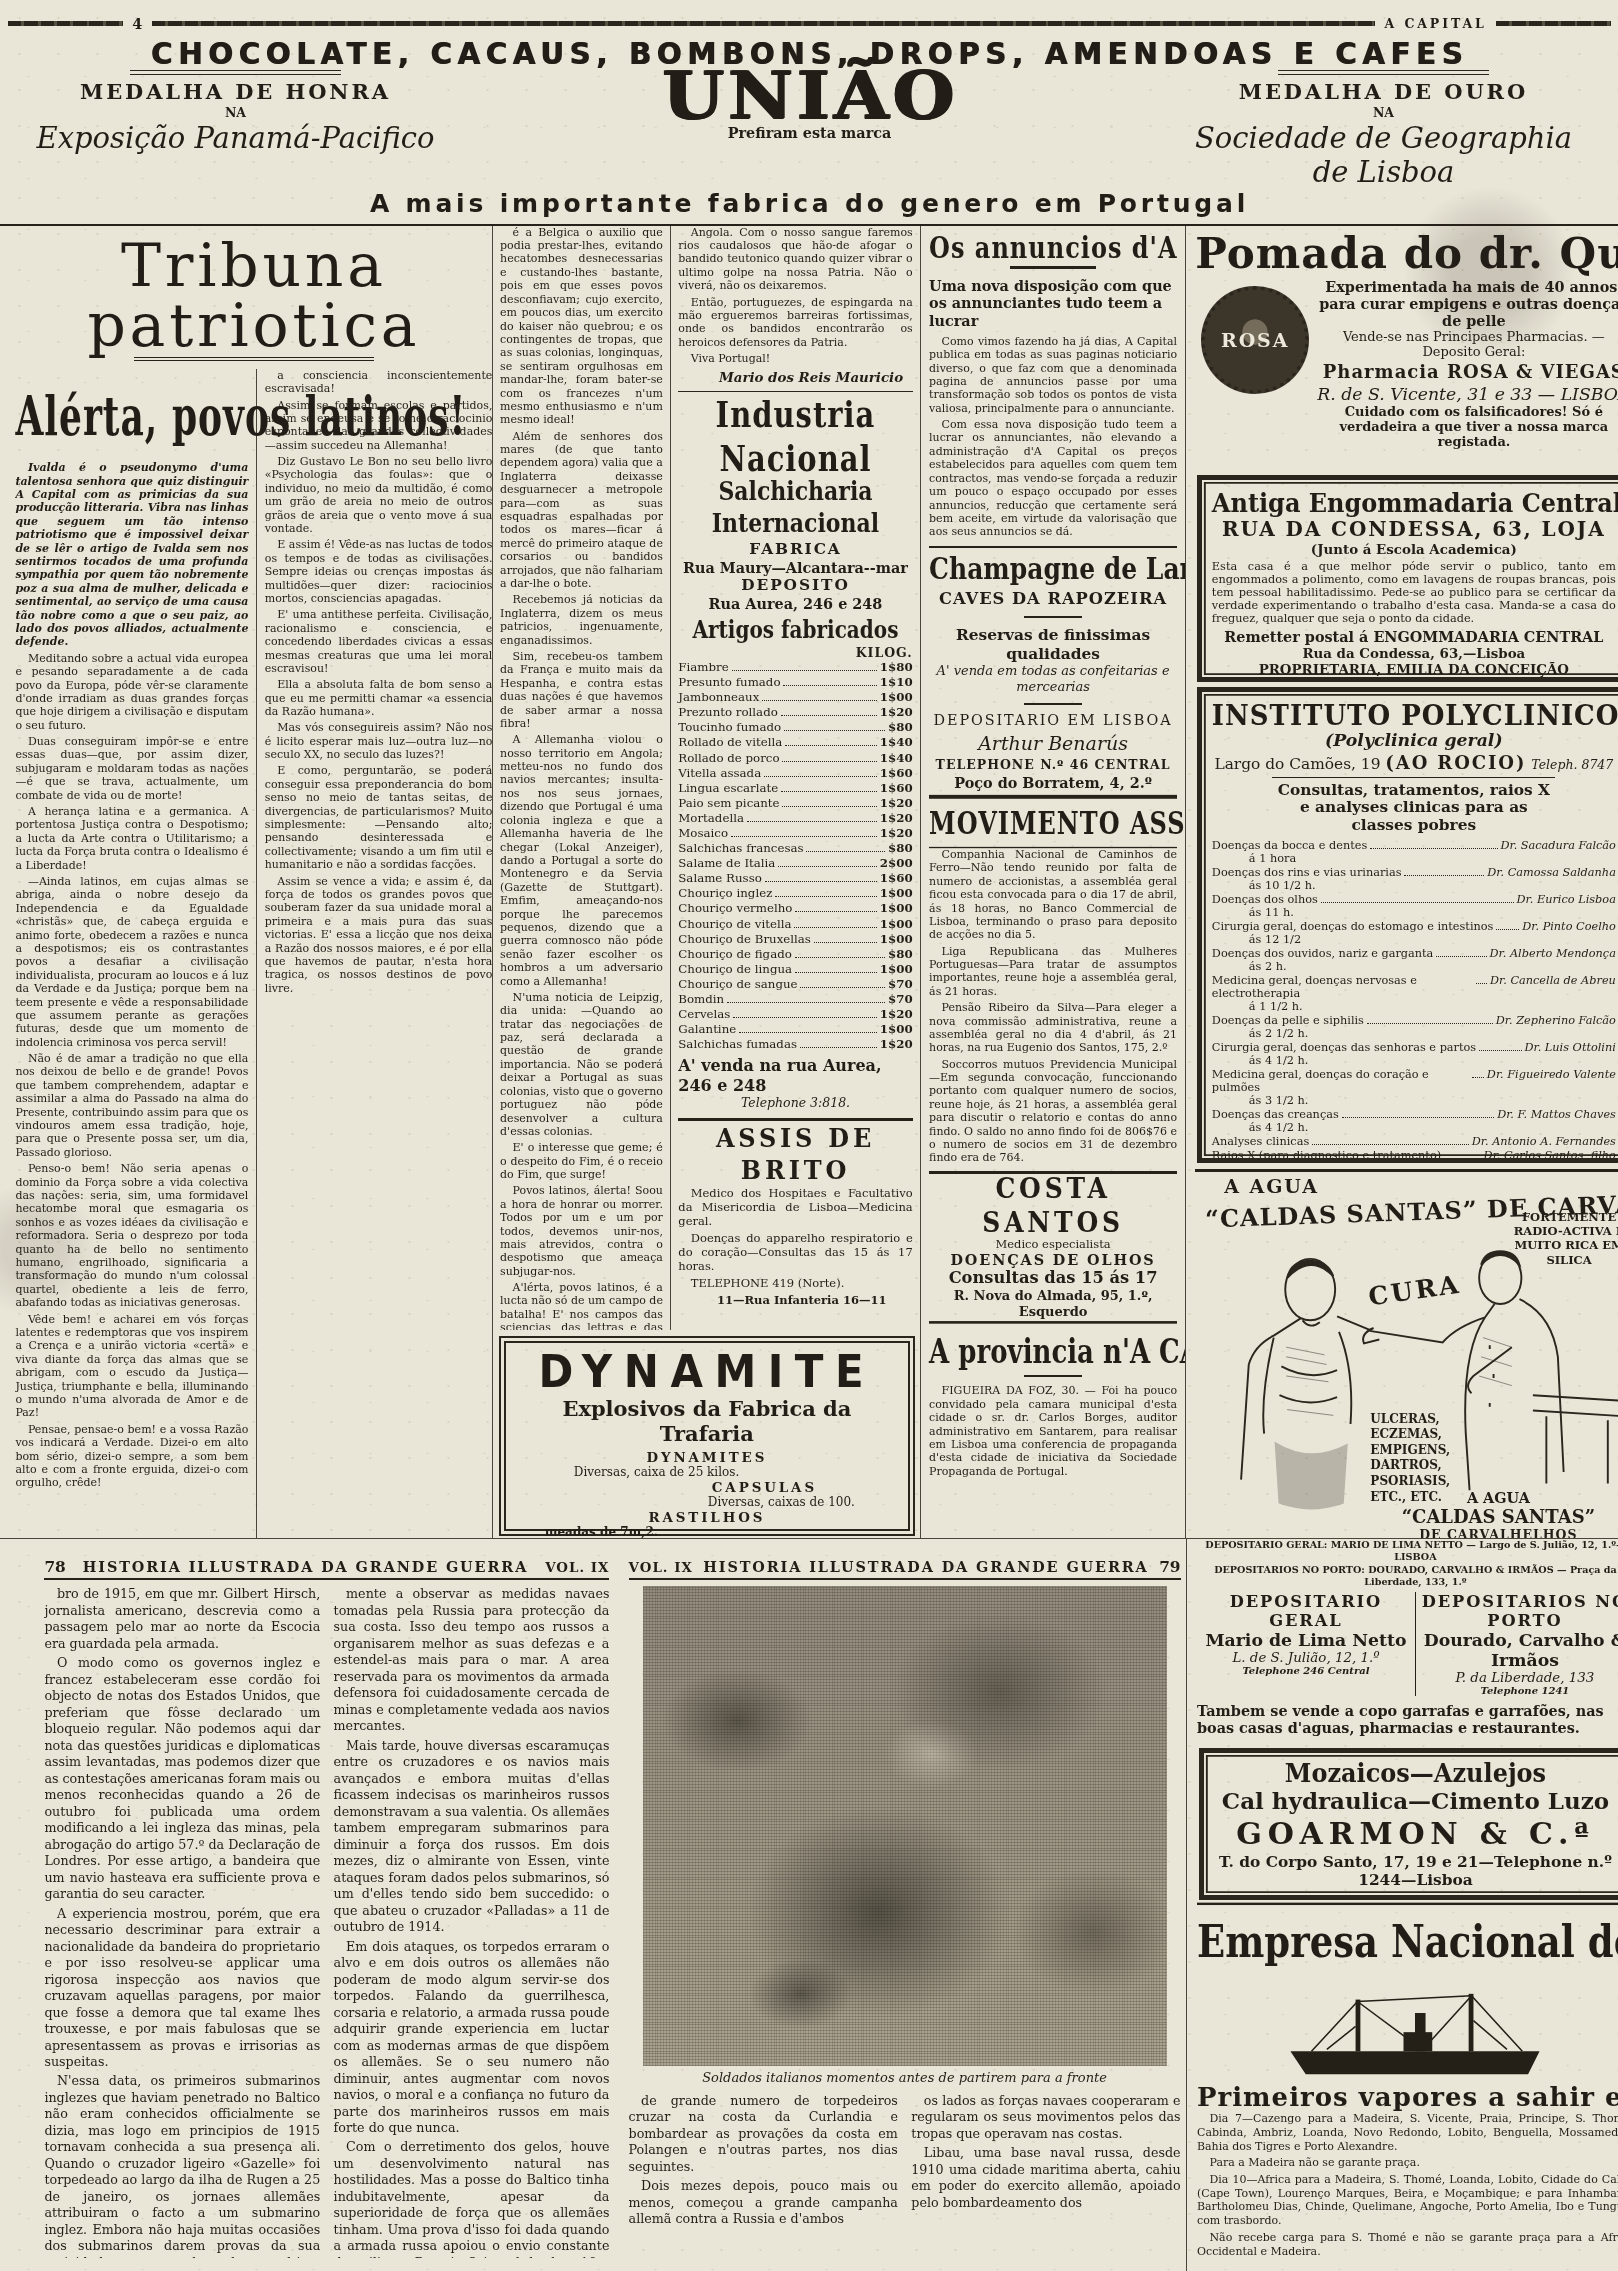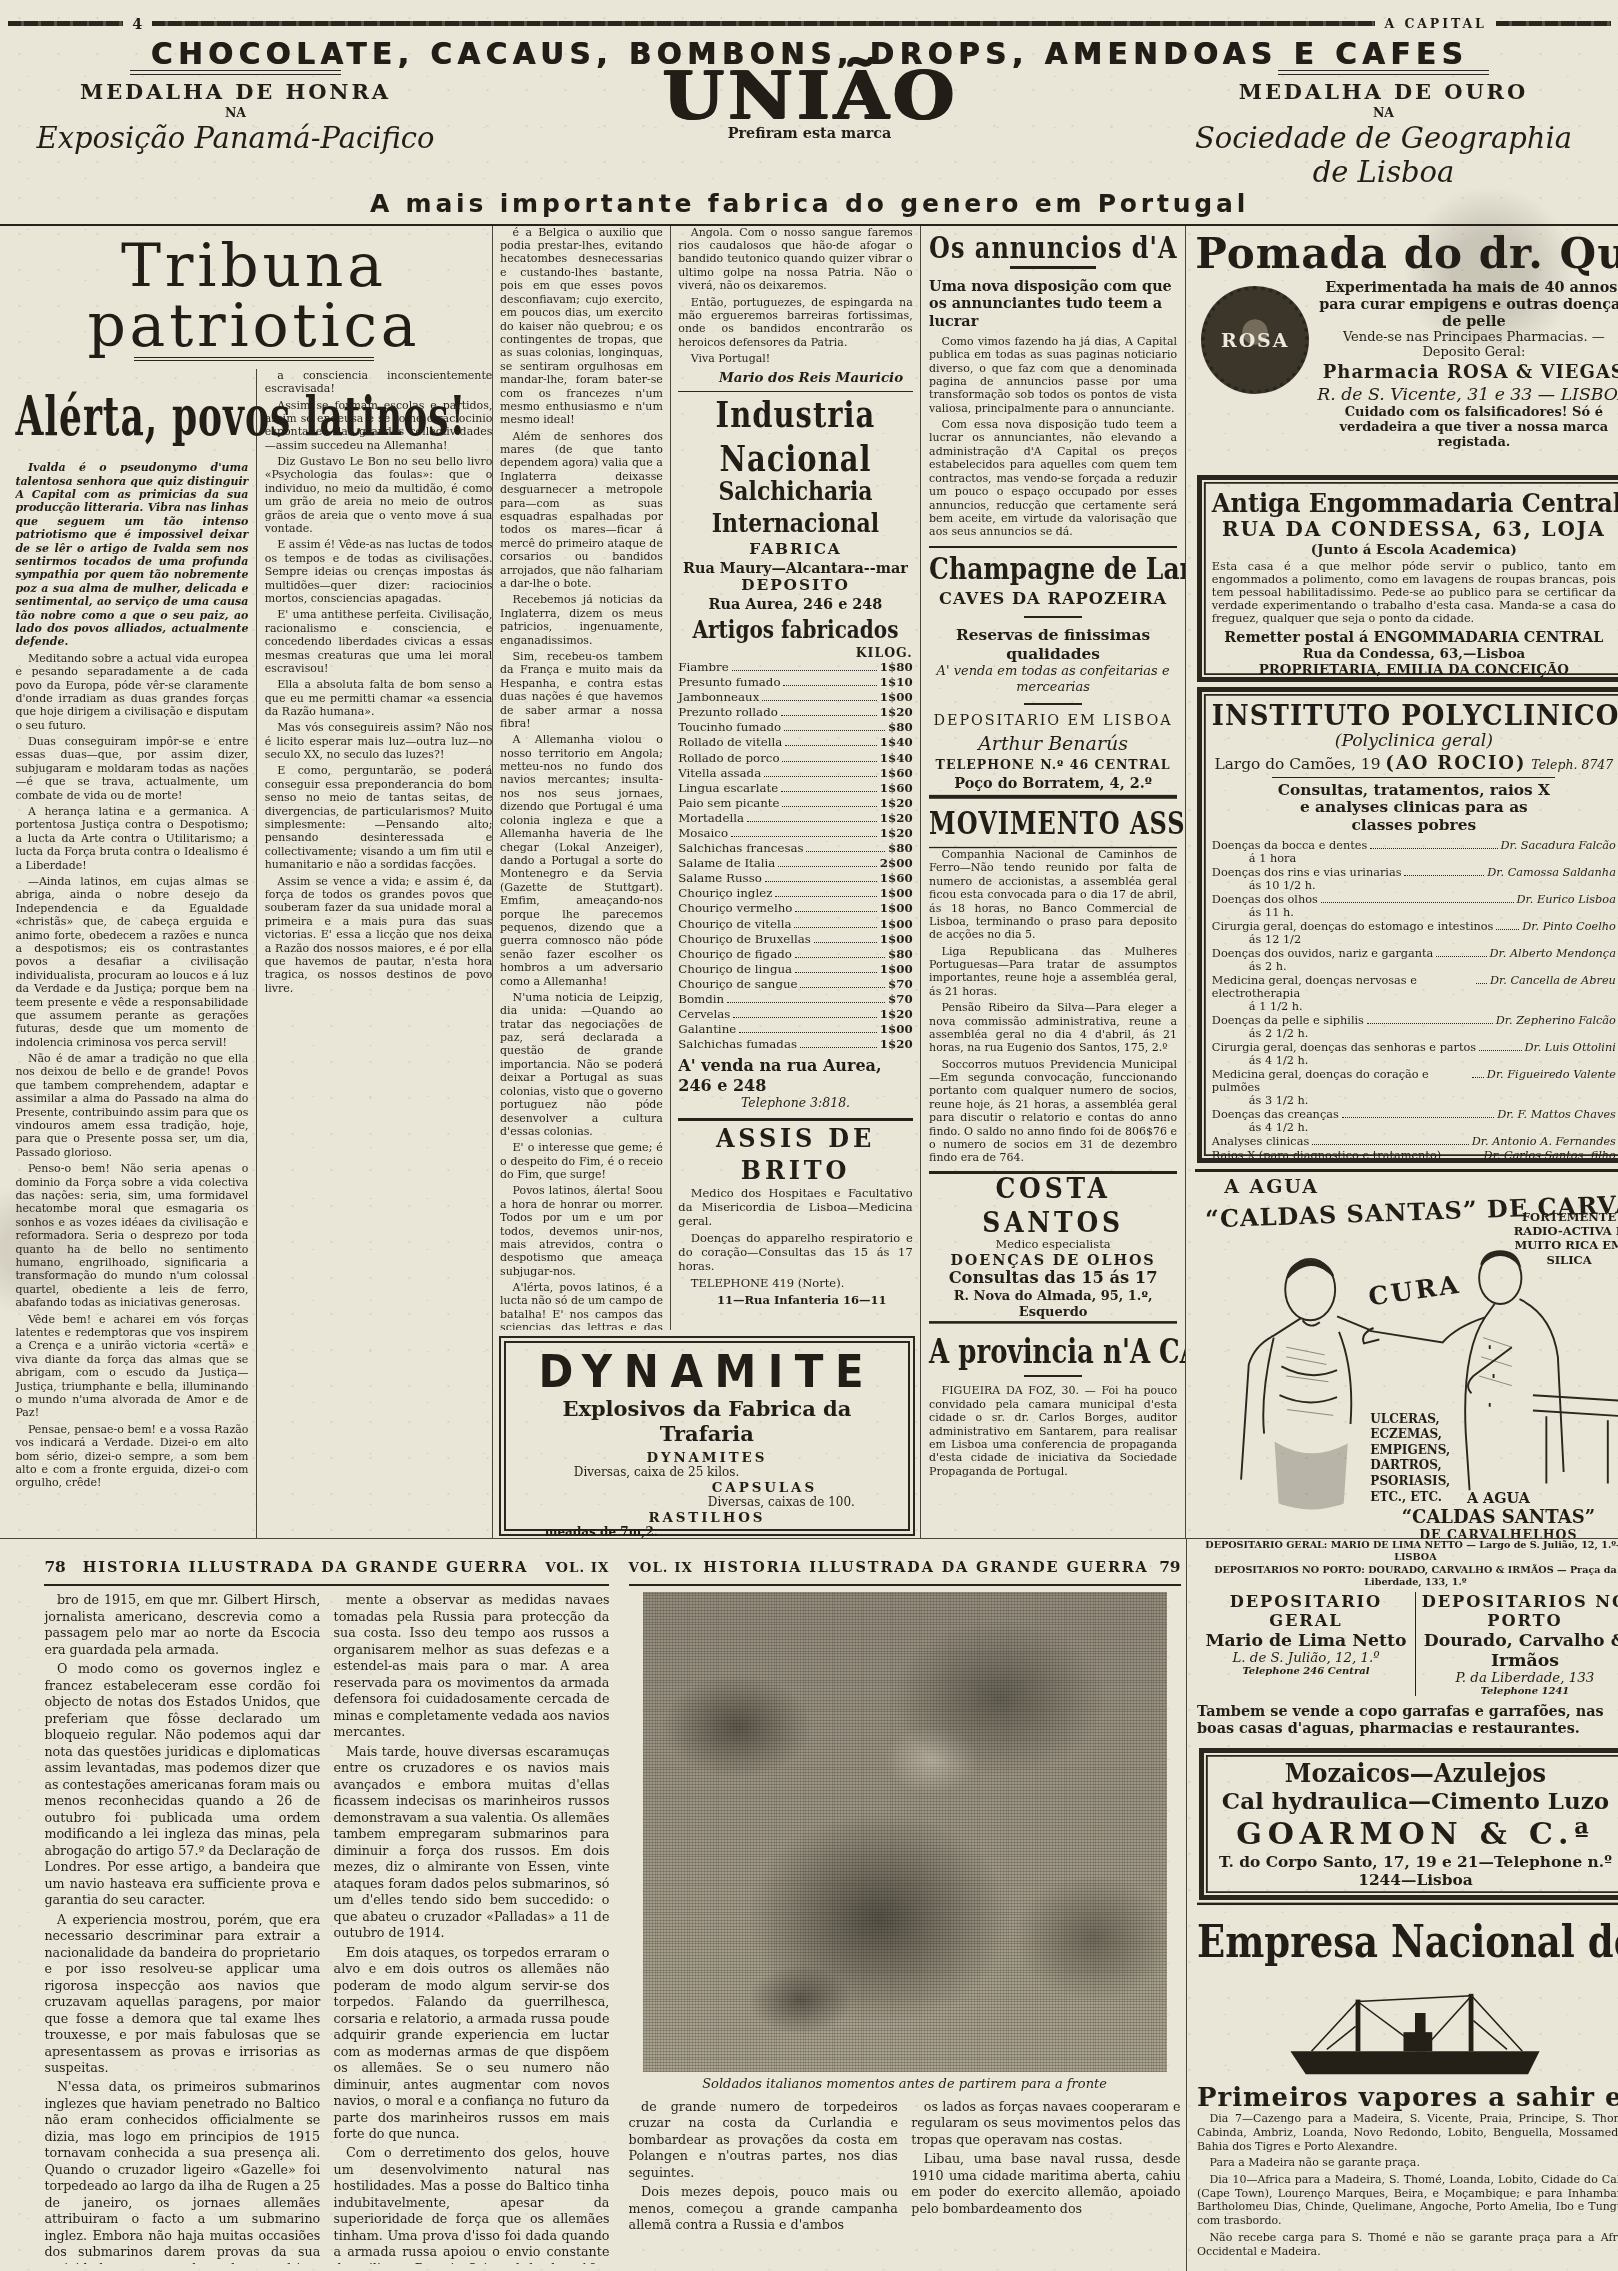--- a/index.html
+++ b/index.html
@@ -116,21 +116,21 @@
   .framed{border:5.8px solid #2a261e;box-shadow:0 0 0 1.9px #e9e5d7 inset,0 0 0 3.8px #2a261e inset;padding:7.7px 9.6px;margin:5.8px 1.9px;}
   .ad-engomma{height:181px;overflow:hidden;}
   .ad-engomma .t1{font-size:24px;font-weight:900;text-align:center;transform:scaleY(1.1);white-space:nowrap;}
   .ad-engomma .t2{font-size:20px;font-weight:900;letter-spacing:1.9px;text-align:center;}
   .ad-engomma .t3{font-size:13.4px;font-weight:bold;text-align:center;}
   .ad-engomma .bd{font-size:11.3px;margin-top:2.9px;}
   .ad-engomma .t4{font-size:14.4px;font-weight:900;text-align:center;margin-top:2.9px;}
   .ad-engomma .t5{font-size:13.4px;font-weight:bold;text-align:center;}
   .ad-poly{height:450px;overflow:hidden;}
   .ad-poly .t1{font-size:26px;font-weight:900;text-align:center;letter-spacing:1px;white-space:nowrap;transform:scaleY(1.1);}
-  .ad-poly .t2{font-style:italic;font-size:17.3px;font-weight:normal;text-align:center;}
+  .ad-poly .t2{font-style:italic;font-size:17.3px;font-weight:bold;text-align:center;}
   .ad-poly .t3{font-size:15.4px;text-align:center;margin:1.9px 0;}
   .ad-poly .t3 .big{font-weight:900;font-size:18px;letter-spacing:1.9px;}
   .ad-poly .t3 .tel{font-style:italic;font-size:12.5px;}
   .ad-poly .hd{font-weight:900;font-size:15.4px;text-align:center;border-top:1.9px solid #26221a;width:70%;margin:3.8px auto;padding-top:3.8px;line-height:1.15;}
   .pc-list{font-size:11.3px;}
   .pc-row{margin-bottom:1px;}
   .pc-main{display:flex;align-items:baseline;}
   .pc-d{font-style:italic;white-space:nowrap;}
   .pc-t{margin-left:37px;}
   .ad-caldas{height:421px;overflow:hidden;position:relative;margin-top:5.8px;border-top:3.8px solid #26221a;}
@@ -148,21 +148,21 @@
   .ad-dyn{border:7.7px double #2a261e;margin:5.8px 5.8px 1.9px;padding:3.8px 9.6px;height:200px;box-sizing:border-box;}
   .ad-dyn .t1{font-family:"DejaVu Sans",sans-serif;font-weight:900;font-size:42px;letter-spacing:11.5px;text-align:center;transform:scaleY(1.05);}
   .ad-dyn .t2{font-size:21px;font-weight:900;text-align:center;margin-top:0px;}
   .dyn-lines{font-size:12px;margin-top:3.8px;}
   .dyn-lines .h{font-weight:900;letter-spacing:2.9px;font-size:13.4px;}
   
   .bottom-grid{display:flex;padding:0 15.4px;height:769px;overflow:hidden;border-top:1px solid #4a453a;}
   .bp-left{width:565px;flex:0 0 auto;padding:5.8px 9.6px 0 29px;}
   .bp-right{width:552px;flex:0 0 auto;padding:5.8px 5.8px 0 9.6px;}
   .c6b{width:437px;flex:0 0 auto;border-left:1px solid #4a453a;padding-left:9.6px;overflow:hidden;}
-  .bk-head{display:flex;justify-content:space-between;align-items:baseline;border-bottom:2.9px solid #26221a;padding-bottom:8px;margin-bottom:5.8px;}
+  .bk-head{display:flex;justify-content:space-between;align-items:baseline;border-bottom:2.9px solid #26221a;padding-bottom:2px;margin-bottom:5.8px;}
   .bk-head .pg{font-weight:bold;font-size:15.4px;}
   .bk-head .tt{font-weight:bold;font-size:14.4px;letter-spacing:1.9px;}
   .bk-head .vl{font-weight:bold;font-size:13.4px;letter-spacing:1px;margin-top:15px;}
   .bk-cols{display:flex;gap:13.4px;height:672px;overflow:hidden;}
   .bk-col{flex:1;font-size:12.7px;line-height:1.3;}
   .photo{width:524px;height:480px;margin:1.9px auto 3.8px;
     background:
      radial-gradient(ellipse 125px 86px at 18% 28%, rgba(42,38,30,.55), transparent 60%),
      radial-gradient(ellipse 173px 125px at 68% 22%, rgba(52,48,40,.5), transparent 62%),
      radial-gradient(ellipse 202px 163px at 45% 68%, rgba(36,33,26,.6), transparent 65%),

